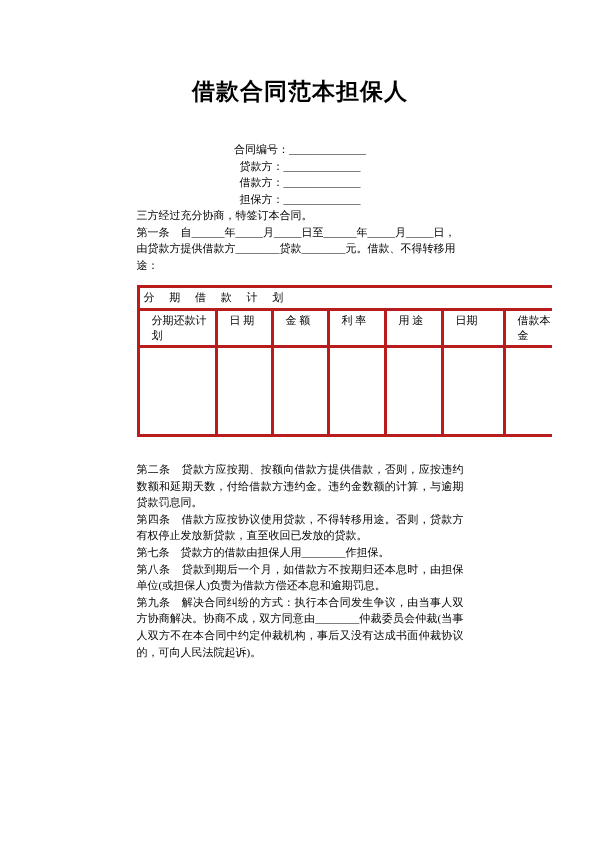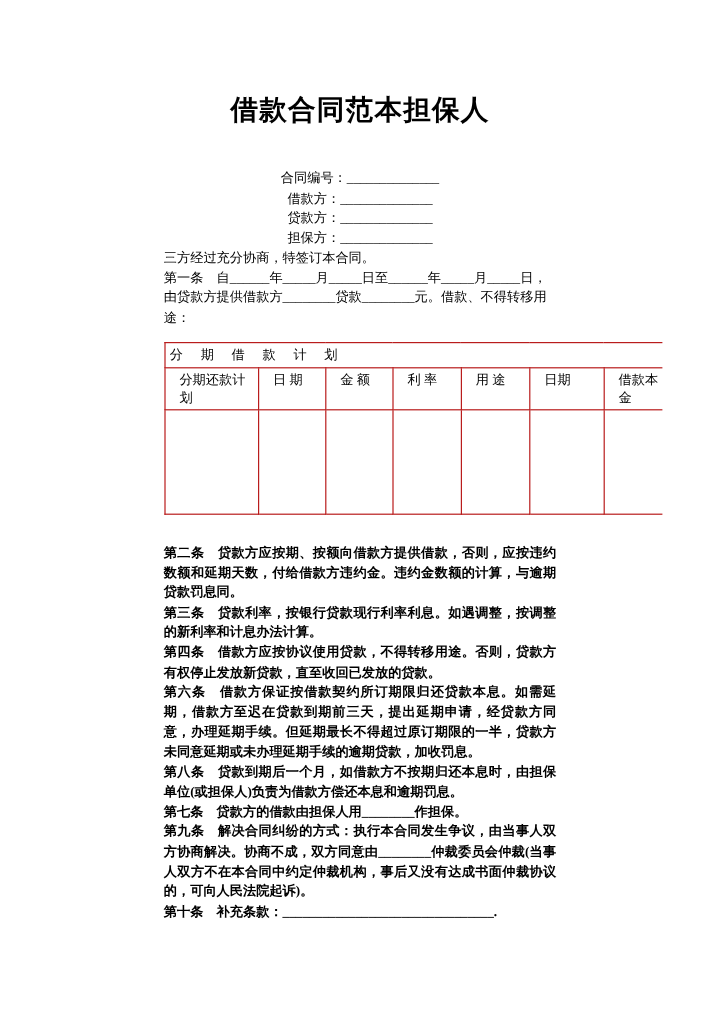--- a/index.html
+++ b/index.html
@@ -27,49 +27,49 @@
   .intro { font-size:11px; line-height:16.5px; margin:0; }
   .clause-first { font-size:11px; line-height:16.5px; margin:0 0 12px 0; }
   table.plan {
     width:100%;
     border-collapse:collapse;
     table-layout:fixed;
     font-size:11px;
     margin:6px 0 0 0;
   }
   table.plan td, table.plan th {
-    border:1px solid #b91c1c;
+    border:3px solid #b91c1c;
     padding:2px 4px;
     font-weight:normal;
     vertical-align:top;
     text-align:left;
     overflow:hidden;
   }
   td.plan-title {
     text-align:center;
     letter-spacing:6px;
     height:16px;
     vertical-align:middle;
   }
   tr.head-row td { height:14px;padding-left:12px; }
   tr.empty-row td { height:82px; }
   .clauses { margin-top:24px; }
-  .clauses p { margin:0; font-size:11px; line-height:16.6px; text-align:justify;font-weight:bold; }
+  .clauses p { margin:0; font-size:11px; line-height:16.6px; text-align:justify; }
 </style>
 </head>
 <body>
 
 <div class="page">
 
   <h1 class="doc-title">借款合同范本担保人</h1>
 
   <div class="fields">
     <div class="field-line"><span>合同编号：</span><span class="blank">______________</span></div>
+    <div class="field-line"><span>贷款方：</span><span class="blank">______________</span></div>
     <div class="field-line"><span>借款方：</span><span class="blank">______________</span></div>
-    <div class="field-line"><span>贷款方：</span><span class="blank">______________</span></div>
     <div class="field-line"><span>担保方：</span><span class="blank">______________</span></div>
   </div>
 
   <p class="intro">三方经过充分协商，特签订本合同。</p>
 
   <p class="clause-first">第一条　自______年_____月_____日至______年_____月_____日，由贷款方提供借款方________贷款________元。借款、不得转移用途：</p>
 
   <table class="plan">
     <colgroup>
       <col style="width:78px">
@@ -100,22 +100,19 @@
         <td></td>
         <td></td>
         <td></td>
         <td></td>
       </tr>
     </tbody>
   </table>
 
   <div class="clauses">
     <p>第二条　贷款方应按期、按额向借款方提供借款，否则，应按违约数额和延期天数，付给借款方违约金。违约金数额的计算，与逾期贷款罚息同。</p>
-    <p>第三条　贷款利率，按银行贷款现行利率利息。如遇调整，按调整的新利率和计息办法计算。</p>
     <p>第四条　借款方应按协议使用贷款，不得转移用途。否则，贷款方有权停止发放新贷款，直至收回已发放的贷款。</p>
-    <p>第六条　借款方保证按借款契约所订期限归还贷款本息。如需延期，借款方至迟在贷款到期前三天，提出延期申请，经贷款方同意，办理延期手续。但延期最长不得超过原订期限的一半，贷款方未同意延期或未办理延期手续的逾期贷款，加收罚息。</p>
+    <p>第七条　贷款方的借款由担保人用________作担保。</p>
     <p>第八条　贷款到期后一个月，如借款方不按期归还本息时，由担保单位(或担保人)负责为借款方偿还本息和逾期罚息。</p>
-    <p>第七条　贷款方的借款由担保人用________作担保。</p>
     <p>第九条　解决合同纠纷的方式：执行本合同发生争议，由当事人双方协商解决。协商不成，双方同意由________仲裁委员会仲裁(当事人双方不在本合同中约定仲裁机构，事后又没有达成书面仲裁协议的，可向人民法院起诉)。</p>
-    <p>第十条　补充条款：________________________________.</p>
   </div>
 
 </div>
 
 </body></html>

